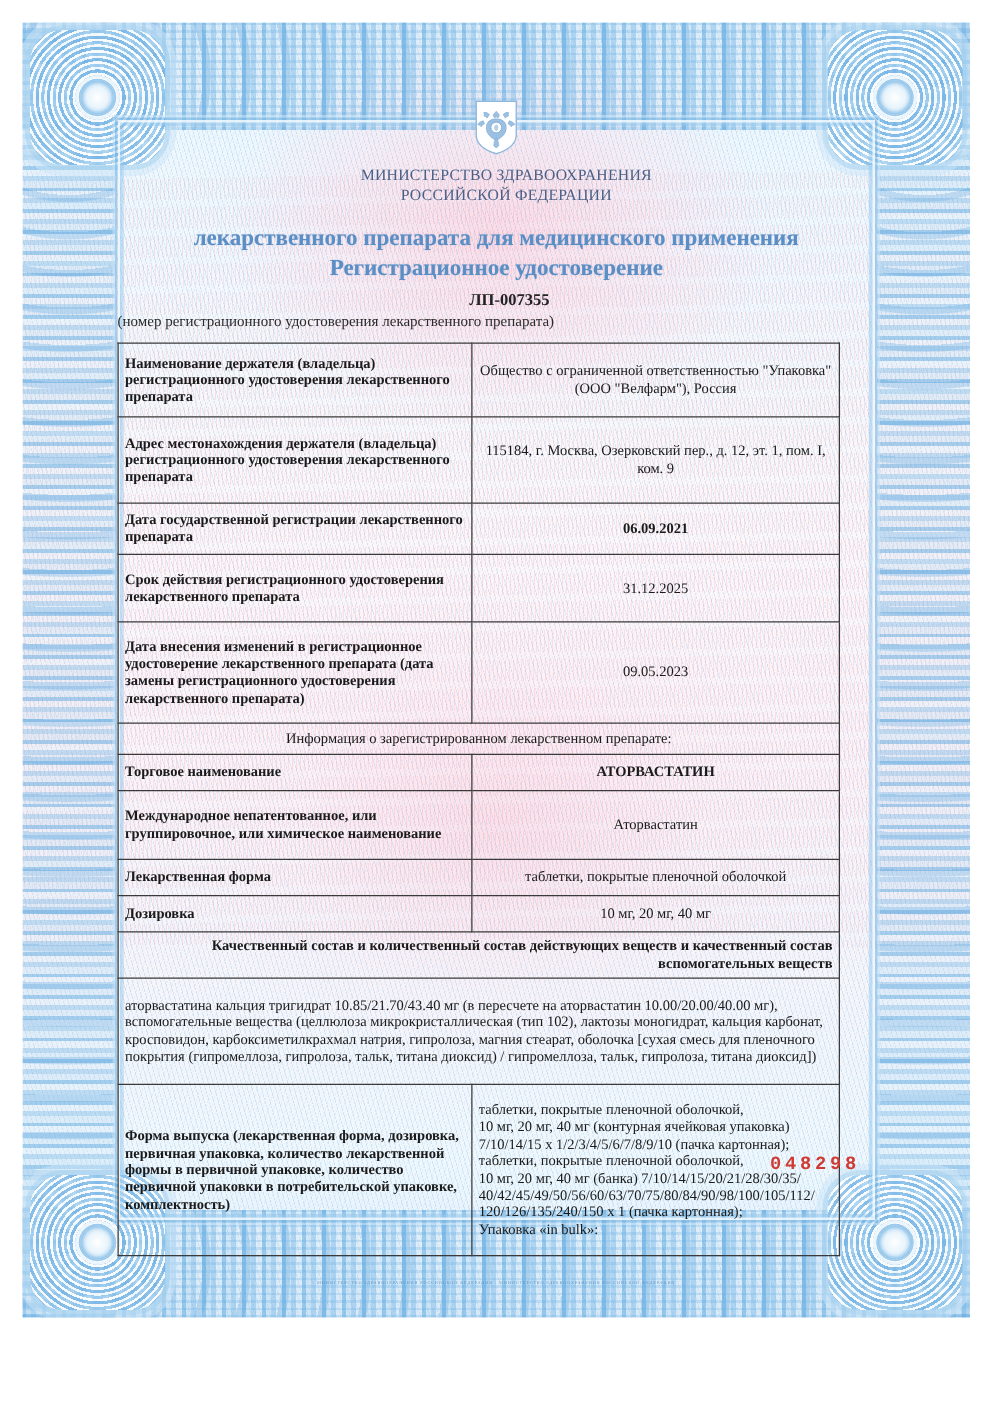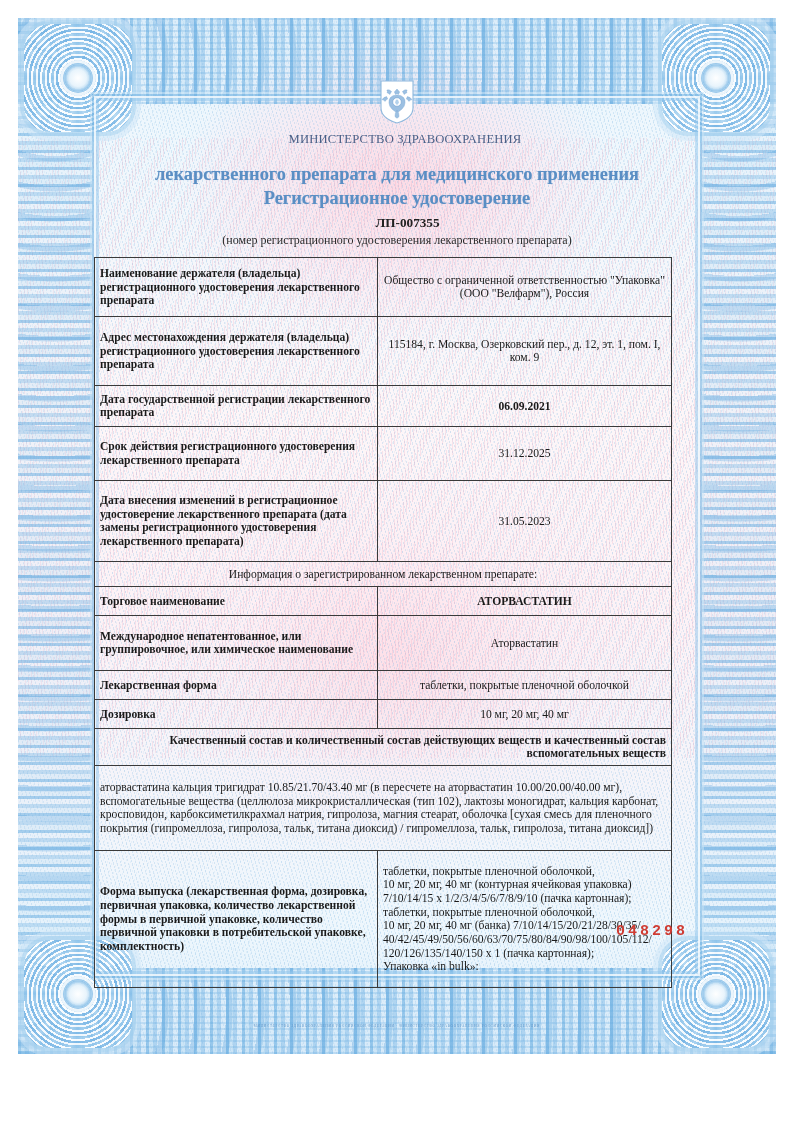--- a/index.html
+++ b/index.html
@@ -195,21 +195,20 @@
   }
   .cert-number {
     text-align: center;
     font-weight: bold;
     font-size: 13.2px;
     color: #222;
     margin-top: 5px;
     padding-left: 21px;
   }
   .cert-caption {
-    text-align: center;
     font-size: 12px;
     color: #2b2b2b;
     margin-top: 2px;
   }
 
   
   table.reg {
     margin-top: 9px;
     width: 578px;
     border-collapse: collapse;
@@ -324,20 +323,21 @@
             <path d="M18 30 q-2.2 3-2 6.6 q1 1 2 1.6 q1-.6 2-1.6 q.2-3.6-2-6.6 z"></path>
           </g>
           <circle cx="18" cy="22" r="4.3" fill="#ffffff" stroke="#7ba8d4" stroke-width=".7"></circle>
           <path d="M18 19.3 q1.8 1.1 1.8 2.9 q0 1.8-1.8 2.7 q-1.8-.9-1.8-2.7 q0-1.8 1.8-2.9 z" fill="#b4d2ec"></path>
         </svg>
       </span>
     </div>
 
     <div class="ministry">
       <div>МИНИСТЕРСТВО ЗДРАВООХРАНЕНИЯ</div>
+      <div>РОССИЙСКОЙ ФЕДЕРАЦИИ</div>
     </div>
 
     <div class="cert-title">
       <div>лекарственного препарата для медицинского применения</div>
       <div>Регистрационное удостоверение</div>
     </div>
 
     <div class="cert-number">ЛП-007355</div>
     <div class="cert-caption">(номер регистрационного удостоверения лекарственного препарата)</div>
 
@@ -354,21 +354,21 @@
         <tr>
           <td class="lbl" style="height:34px">Дата государственной регистрации лекарственного препарата</td>
           <td class="val-bold">06.09.2021</td>
         </tr>
         <tr>
           <td class="lbl" style="height:47px">Срок действия регистрационного удостоверения лекарственного препарата</td>
           <td class="val">31.12.2025</td>
         </tr>
         <tr>
           <td class="lbl" style="height:74px">Дата внесения изменений в регистрационное удостоверение лекарственного препарата (дата замены регистрационного удостоверения лекарственного препарата)</td>
-          <td class="val">31.05.2023</td>
+          <td class="val">09.05.2023</td>
         </tr>
         <tr>
           <td class="full" colspan="2" style="height:18px">Информация о зарегистрированном лекарственном препарате:</td>
         </tr>
         <tr>
           <td class="lbl" style="height:22px">Торговое наименование</td>
           <td class="val-bold">АТОРВАСТАТИН</td>
         </tr>
         <tr>
           <td class="lbl" style="height:48px">Международное непатентованное, или группировочное, или химическое наименование</td>
@@ -390,21 +390,21 @@
         </tr>
         <tr>
           <td class="lbl lbl-top" style="height:130px">Форма выпуска (лекарственная форма, дозировка, первичная упаковка, количество лекарственной формы в первичной упаковке, количество первичной упаковки в потребительской упаковке, комплектность)</td>
           <td class="val-top">
             <div>таблетки, покрытые пленочной оболочкой,</div>
             <div>10 мг, 20 мг, 40 мг (контурная ячейковая упаковка)</div>
             <div>7/10/14/15 х 1/2/3/4/5/6/7/8/9/10 (пачка картонная);</div>
             <div>таблетки, покрытые пленочной оболочкой,</div>
             <div>10 мг, 20 мг, 40 мг (банка) 7/10/14/15/20/21/28/30/35/</div>
             <div>40/42/45/49/50/56/60/63/70/75/80/84/90/98/100/105/112/</div>
-            <div>120/126/135/140/150 х 1 (пачка картонная);</div>
+            <div>120/126/135/240/150 х 1 (пачка картонная);</div>
             <div>Упаковка «in bulk»:</div>
           </td>
         </tr>
       </tbody>
     </table>
 
   </div>
 
   <div class="serial">048298</div>
 

